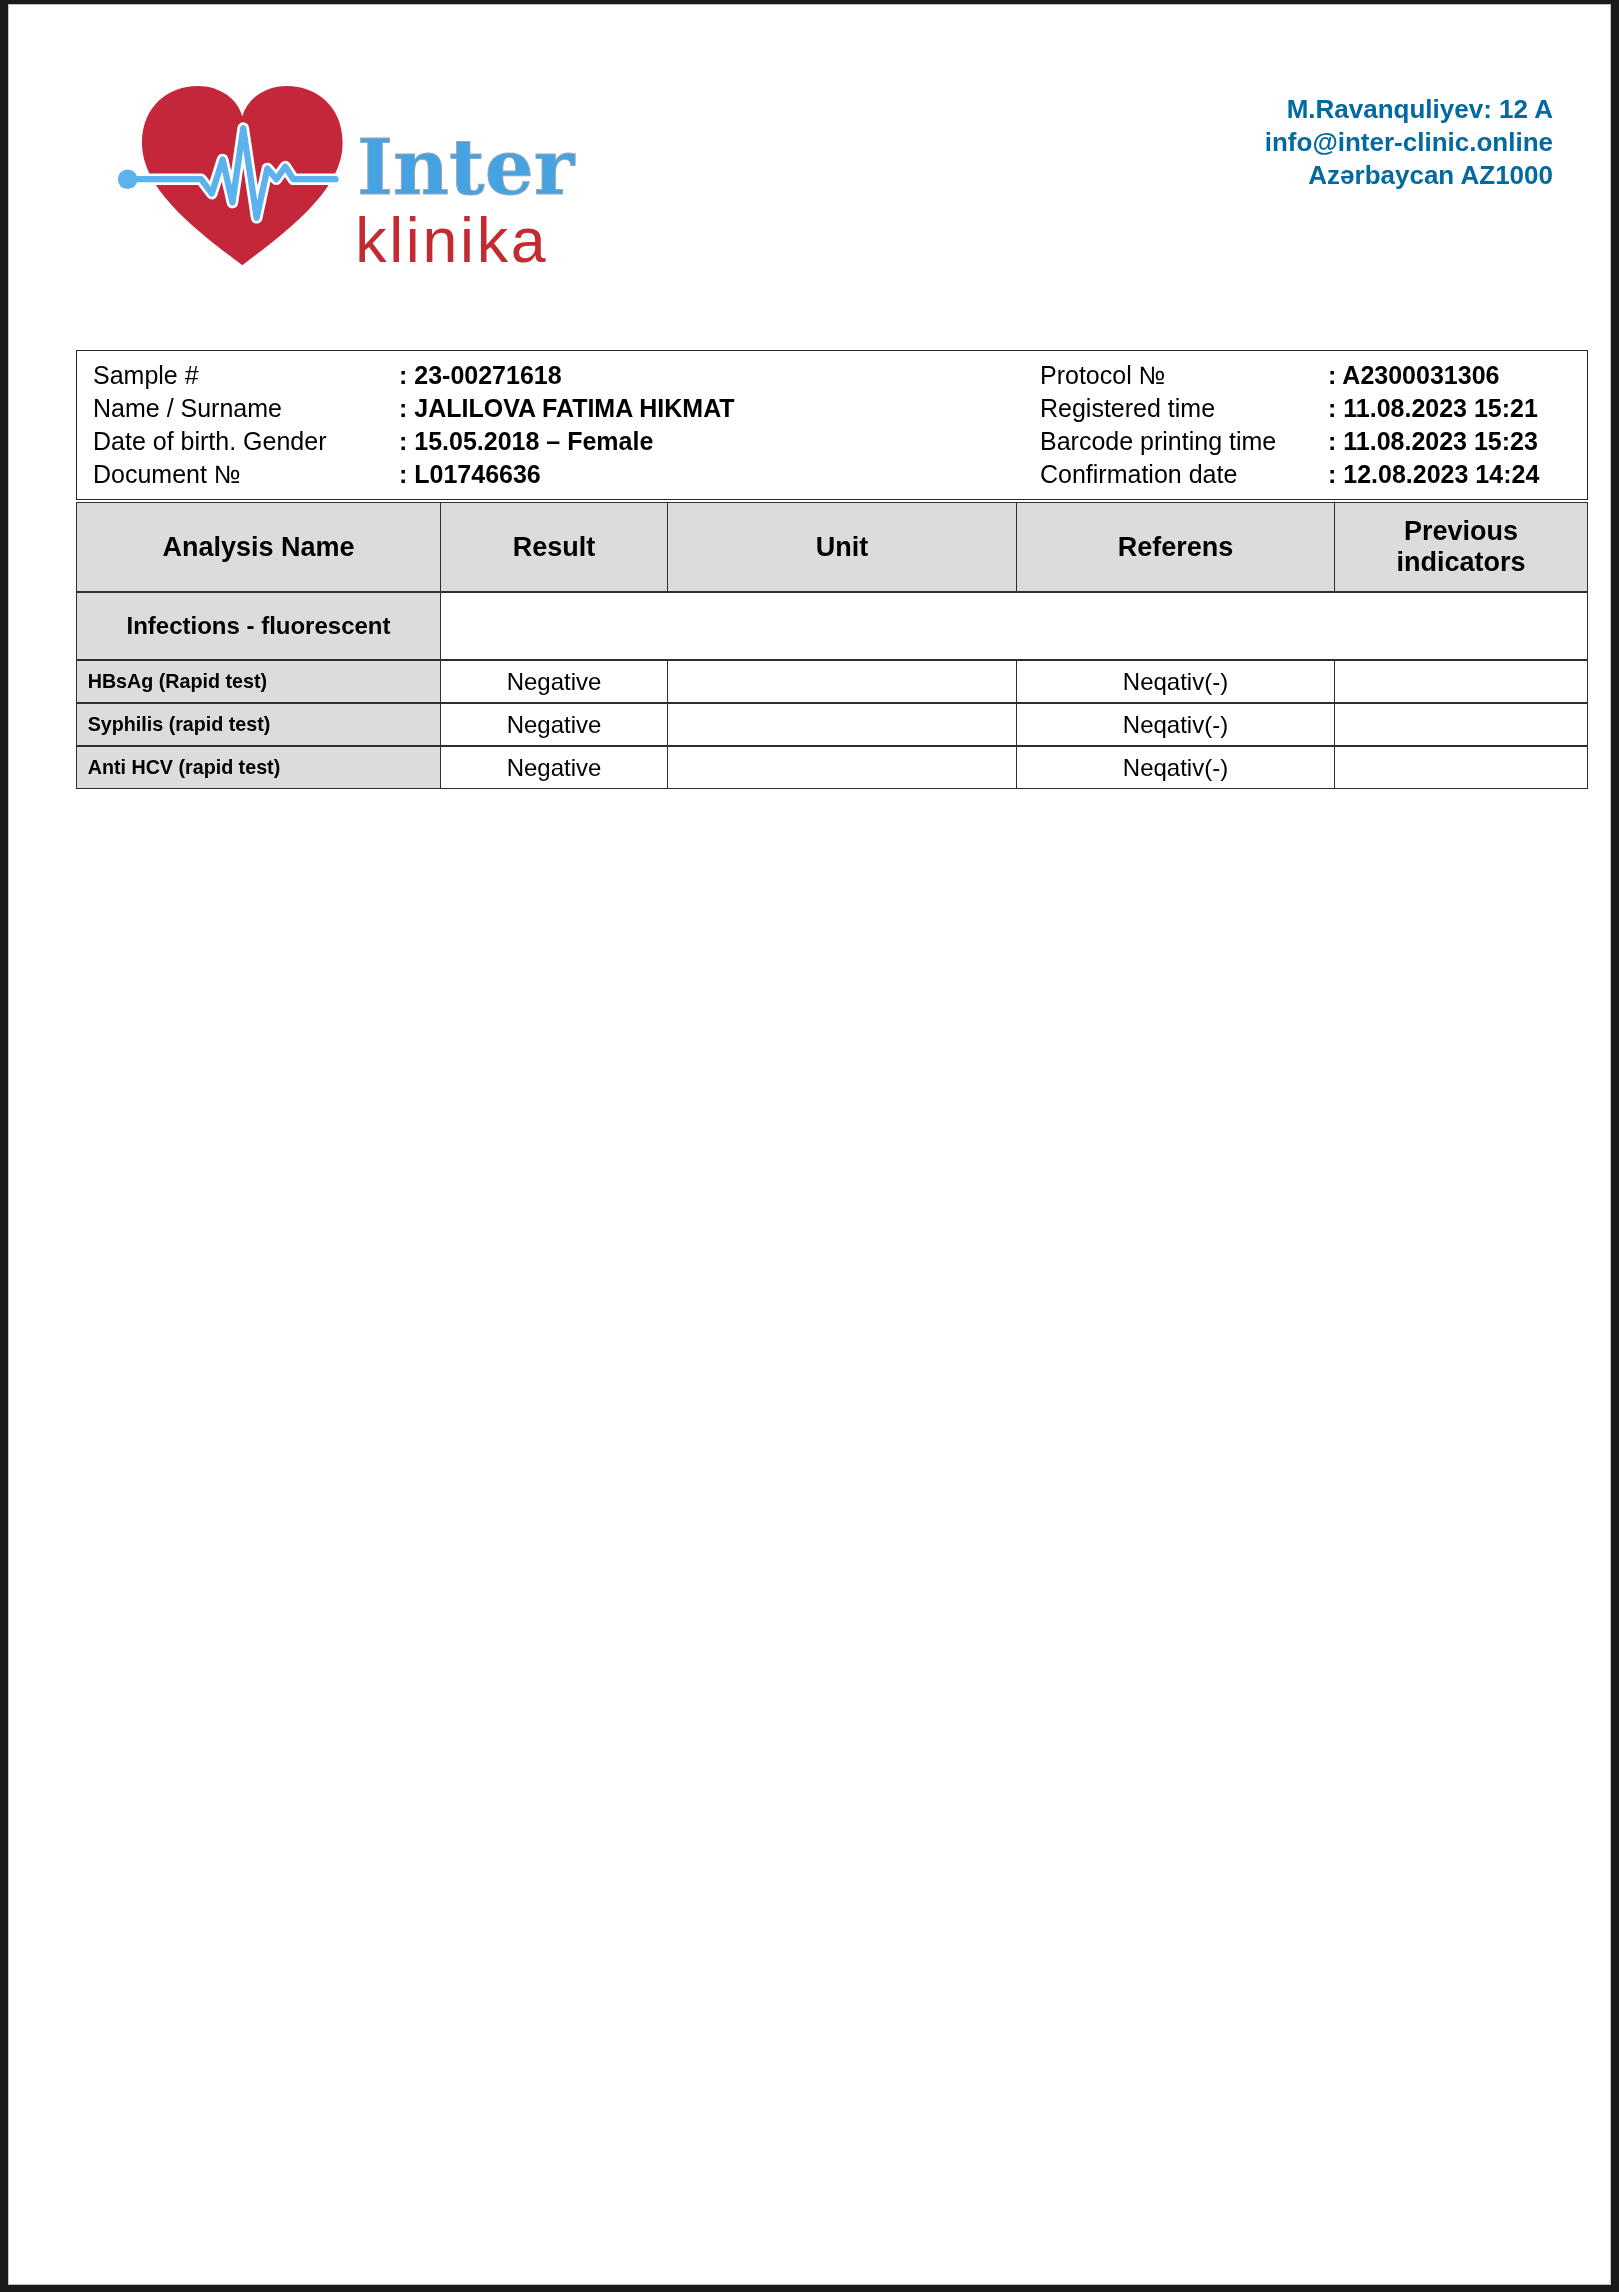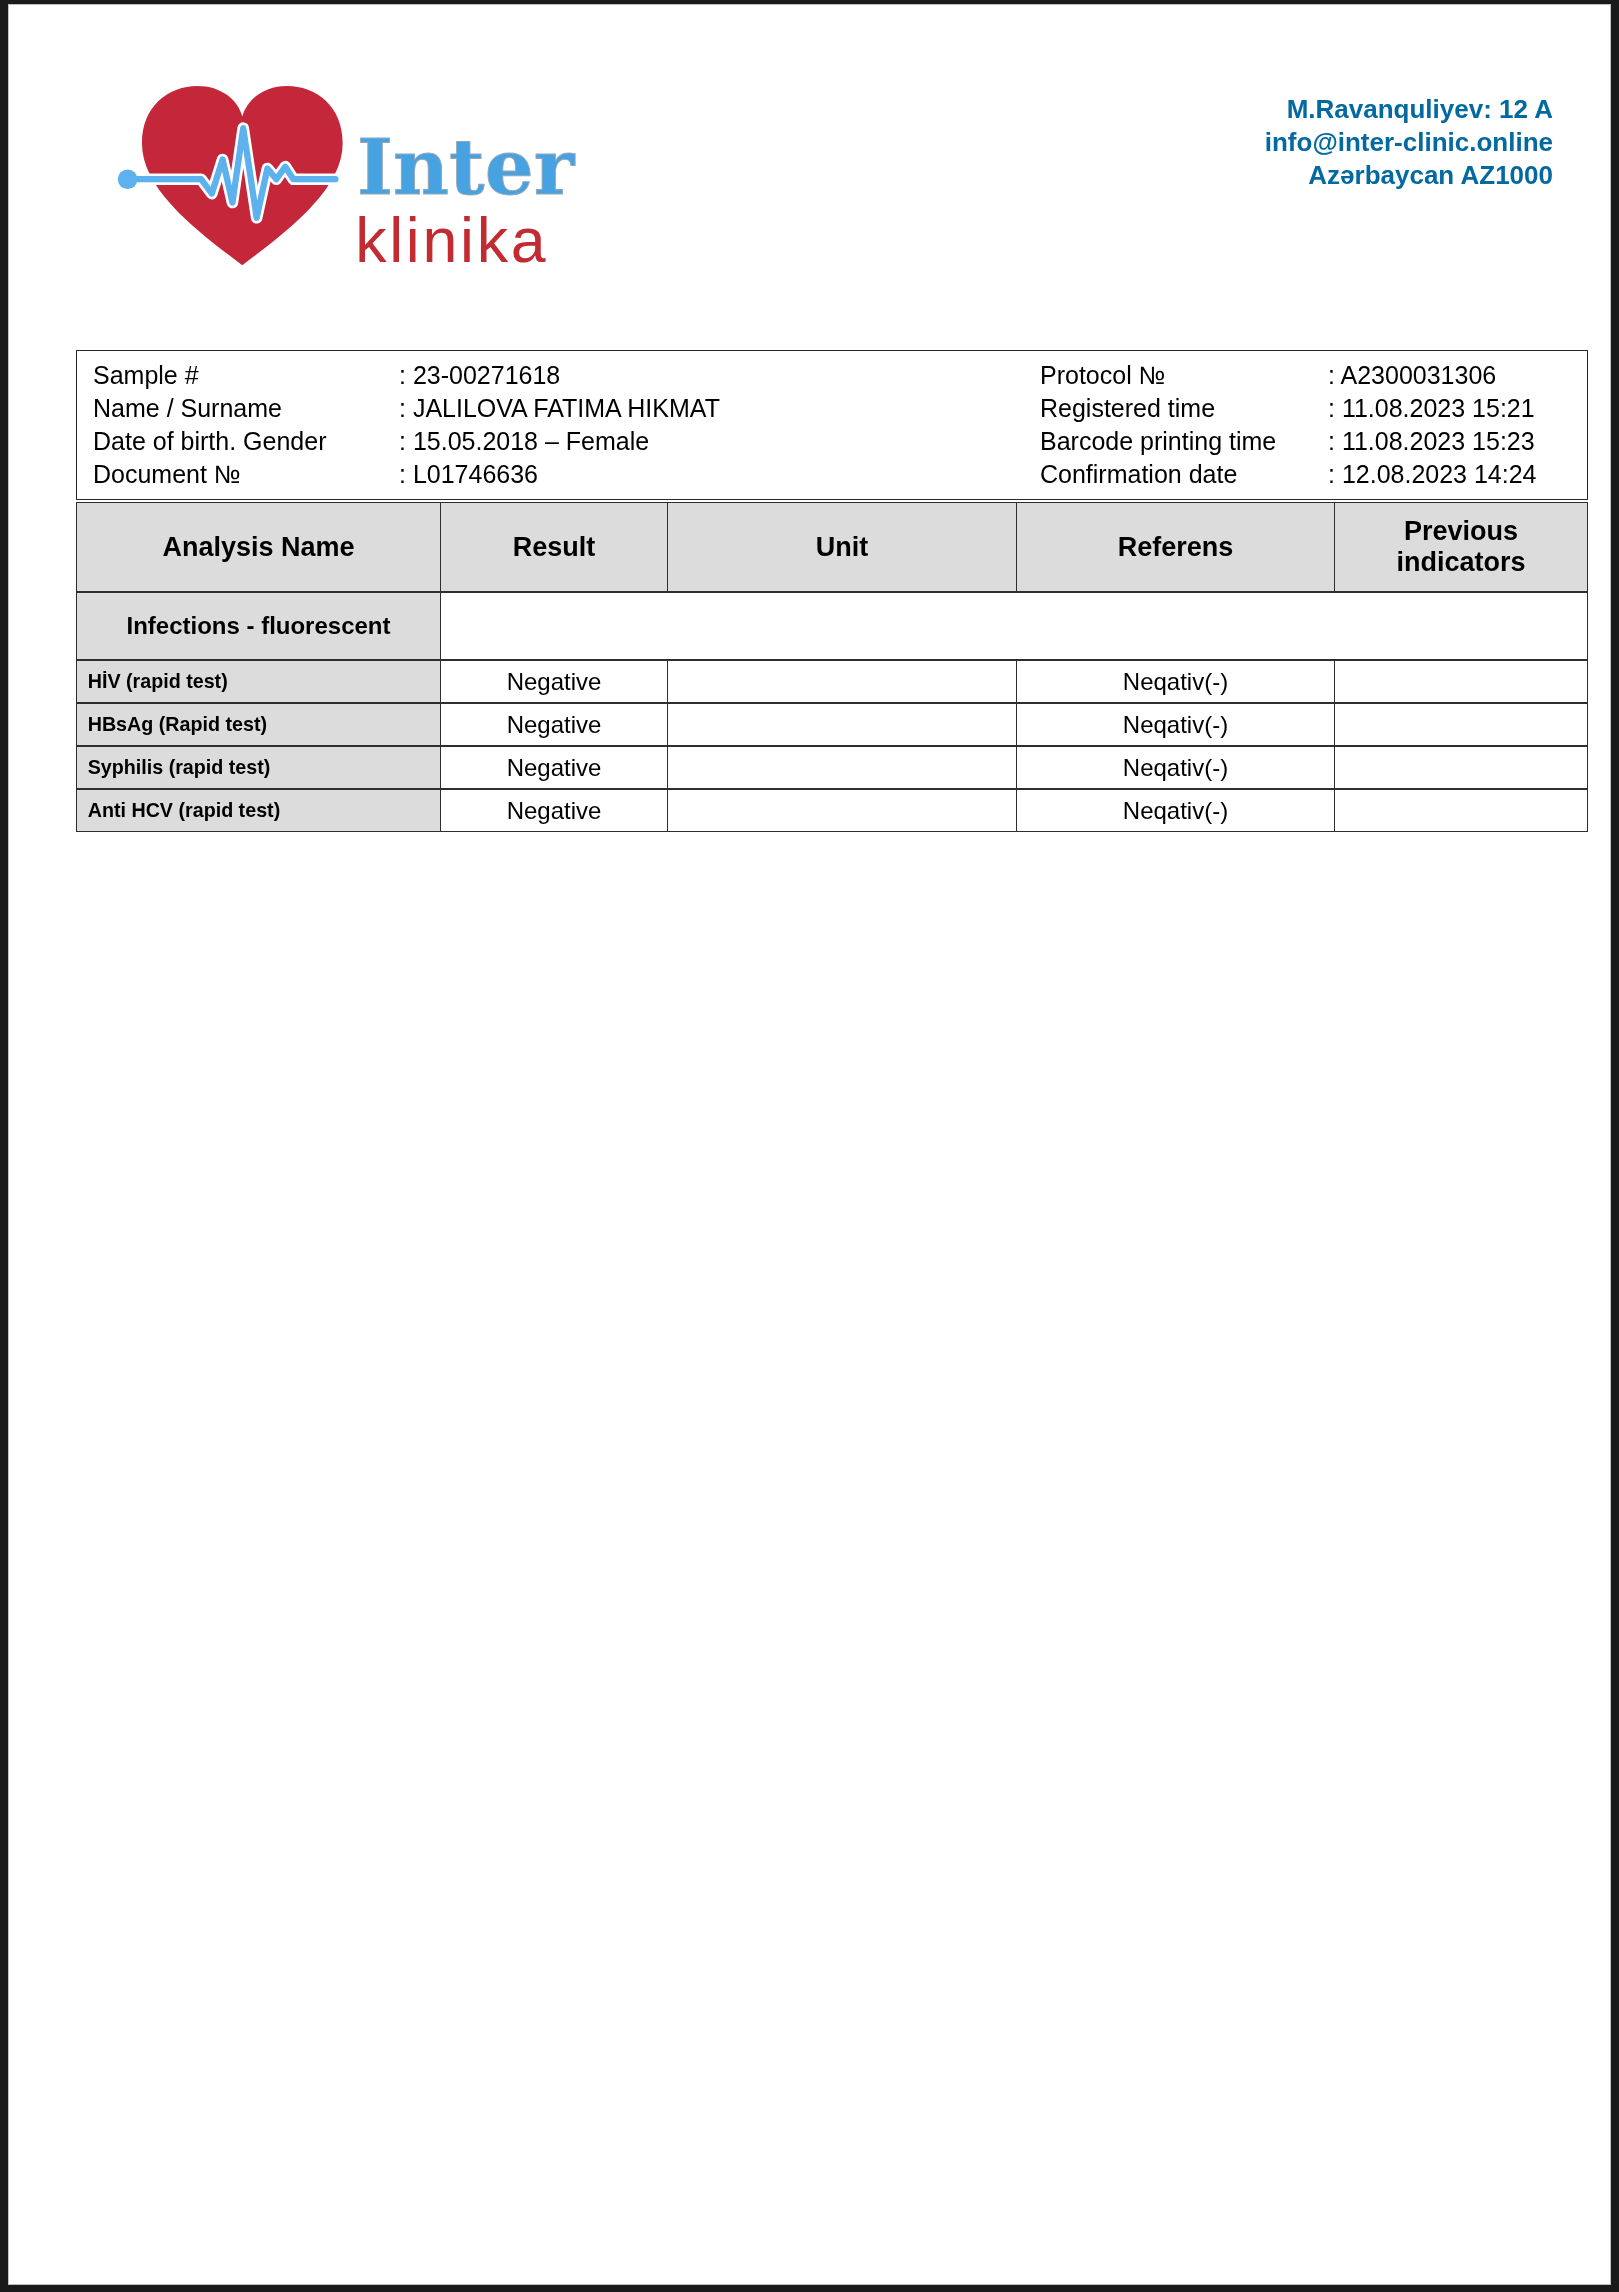--- a/index.html
+++ b/index.html
@@ -26,21 +26,21 @@
 
   
   .info-box{
     position:absolute;left:76px;top:350px;width:1512px;height:150px;
     box-sizing:border-box;border:1.8px solid #262626;background:#fff;
     display:grid;grid-template-columns:322px 625px 304px auto;
     grid-auto-rows:1fr;align-items:center;
     font-size:25px;padding:8px 0;
   }
   .info-box .label{padding-left:16px;white-space:nowrap;}
-  .info-box .value{font-weight:normal;white-space:nowrap;}
+  .info-box .value{font-weight:bold;white-space:nowrap;}
 
   
   table.results{
     position:absolute;left:76px;top:502px;width:1512px;
     border-collapse:collapse;table-layout:fixed;border-radius:23px;
   }
   table.results th{
     background:#dcdcdc;border:1.8px solid #2e2e2e;
     font-size:27px;font-weight:bold;height:88px;
     text-align:center;vertical-align:middle;padding:0 9px;
@@ -120,27 +120,20 @@
       <th>Previous indicators</th>
     </tr>
   </thead>
   <tbody>
     <tr class="section-row">
       <td class="sec">Infections - fluorescent</td>
       <td class="sec-rest" colspan="4"></td>
     </tr>
 
     <tr class="data-row">
-      <td class="name">HİV (rapid test)</td>
-      <td>Negative</td>
-      <td></td>
-      <td>Neqativ(-)</td>
-      <td></td>
-    </tr>
-    <tr class="data-row">
       <td class="name">HBsAg (Rapid test)</td>
       <td>Negative</td>
       <td></td>
       <td>Neqativ(-)</td>
       <td></td>
     </tr>
     <tr class="data-row">
       <td class="name">Syphilis (rapid test)</td>
       <td>Negative</td>
       <td></td>

